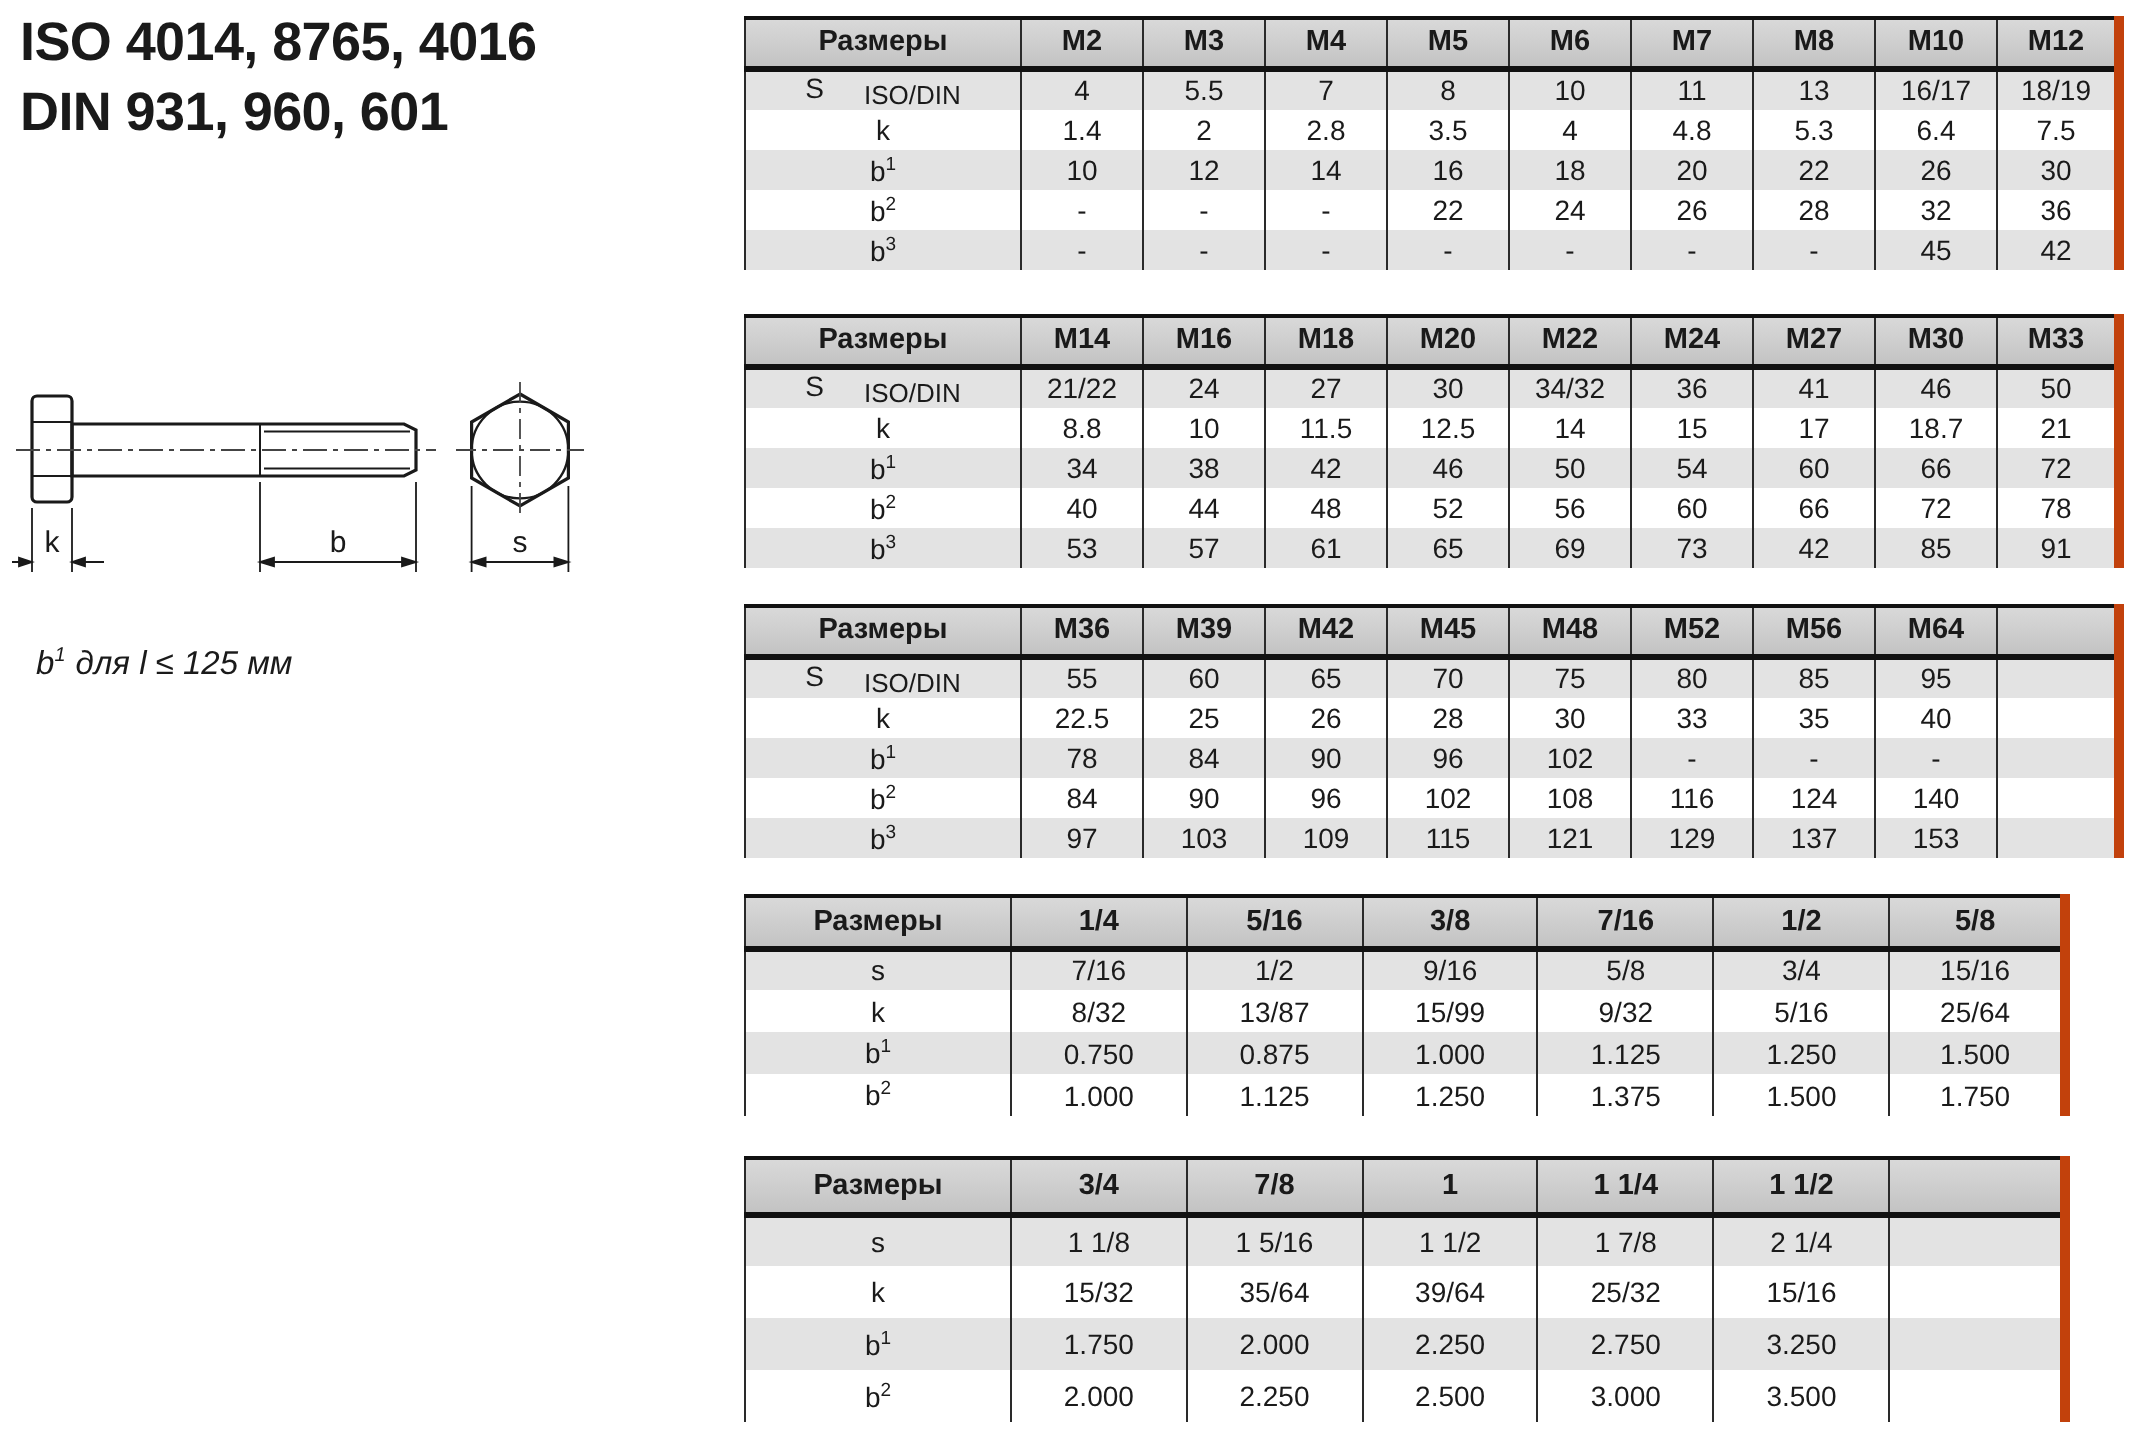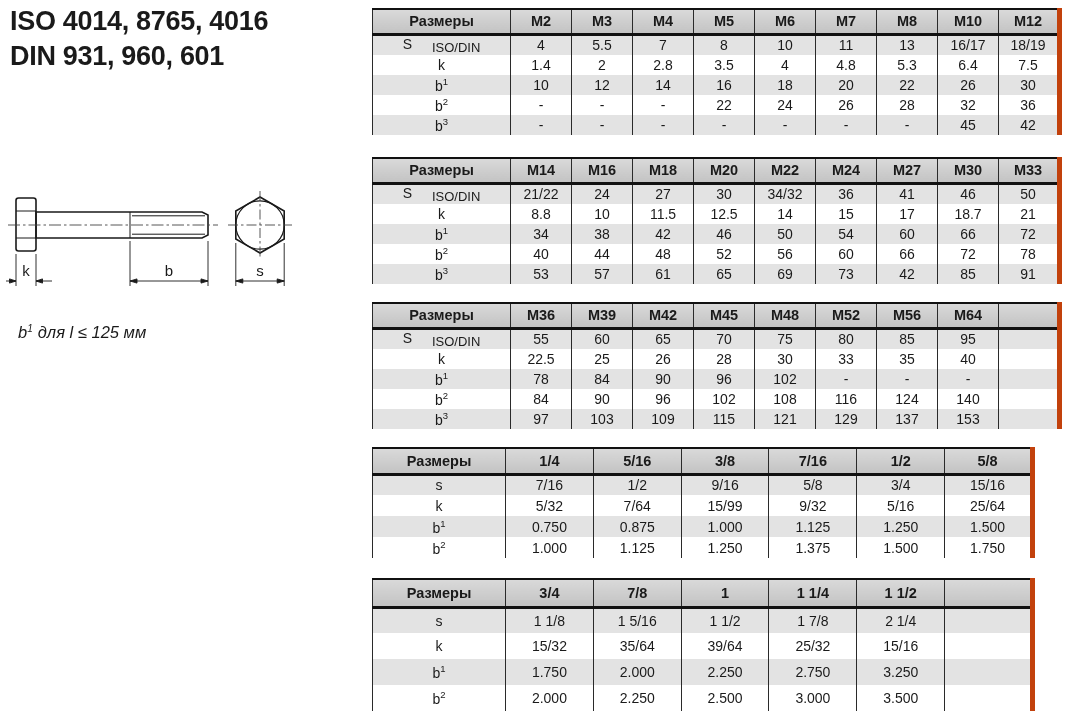--- a/index.html
+++ b/index.html
@@ -364,22 +364,22 @@
           <th class="lbl-col"><span>s</span></th>
           <td>7/16</td>
           <td>1/2</td>
           <td>9/16</td>
           <td>5/8</td>
           <td>3/4</td>
           <td>15/16</td>
         </tr>
         <tr>
           <th class="lbl-col"><span>k</span></th>
-          <td>5/32</td>
-          <td>7/64</td>
+          <td>8/32</td>
+          <td>13/87</td>
           <td>15/99</td>
           <td>9/32</td>
           <td>5/16</td>
           <td>25/64</td>
         </tr>
         <tr>
           <th class="lbl-col"><span>b</span><sup>1</sup></th>
           <td>0.750</td>
           <td>0.875</td>
           <td>1.000</td>

